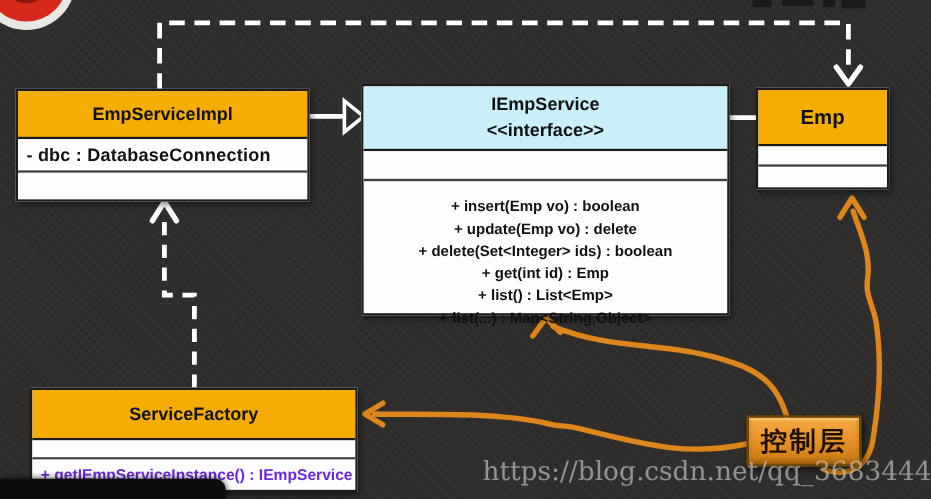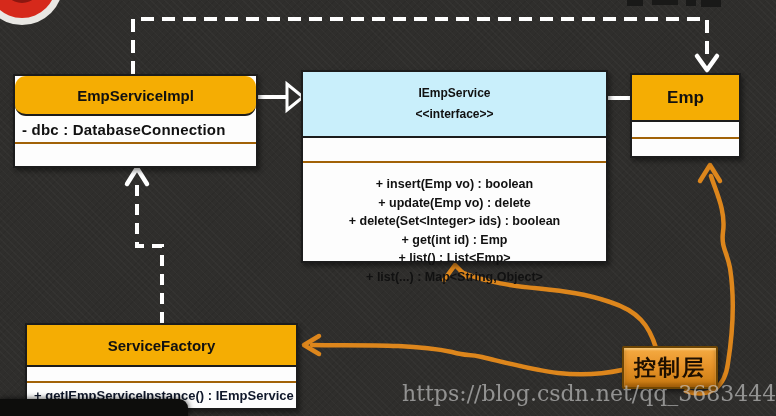--- a/index.html
+++ b/index.html
@@ -13,33 +13,33 @@
     font-family:"Liberation Sans", sans-serif;
   }
   svg.layer { position:absolute; left:0; top:0; width:776px; height:416px; z-index:1; }
 
   .uml-box { position:absolute; border:2px solid #1c1c1c; background:#fdfdfd; z-index:2;
              box-shadow:2px 3px 5px rgba(0,0,0,0.45); }
   .uml-head { display:flex; flex-direction:column; align-items:center; justify-content:center;
               background:#f5ad03; border-bottom:2px solid #1c1c1c;
               font-weight:bold; color:#111; }
   .uml-head.iface { background:#c9effb; }
-  .uml-row { background:#fdfdfd; border-bottom:2px solid #a16207; display:flex; align-items:center; }
+  .uml-row { background:#fdfdfd; border-bottom:2px solid #404040; display:flex; align-items:center; }
   .uml-row:last-child { border-bottom:none; }
   .attr-text { font-weight:bold; font-size:15px; color:#111; padding-left:7px; letter-spacing:0.2px; }
   .method-line { font-weight:bold; font-size:12.5px; color:#111; text-align:center; line-height:18.5px; }
-  .sf-method { font-weight:bold; font-size:13px; color:#0f172a; padding-left:7px; }
+  .sf-method { font-weight:bold; font-size:13px; color:#6d28d9; padding-left:7px; }
 
   #box-empserviceimpl { left:13px; top:74px; width:245px; height:94px; }
-  #box-empserviceimpl .uml-head { height:40px; font-size:15px;border-radius:11px; }
+  #box-empserviceimpl .uml-head { height:40px; font-size:15px; }
   #row-esi-attr  { height:28px; }
   #row-esi-empty { height:22px; }
 
   #box-iempservice { left:301px; top:70px; width:307px; height:193px; }
-  #box-iempservice .uml-head { height:66px; font-size:12px; line-height:21px; }
+  #box-iempservice .uml-head { height:54px; font-size:15px; line-height:21px; }
   #row-ies-empty { height:25px; }
   #rows-ies-methods { padding-top:12px; }
 
   #box-emp { left:630px; top:73px; width:111px; height:85px; }
   #box-emp .uml-head { height:47px; font-size:17px; }
   #row-emp-1 { height:17px; }
   #row-emp-2 { height:17px; }
 
   #box-servicefactory { left:25px; top:323px; width:273px; height:87px; }
   #box-servicefactory .uml-head { height:42px; font-size:15px; }

